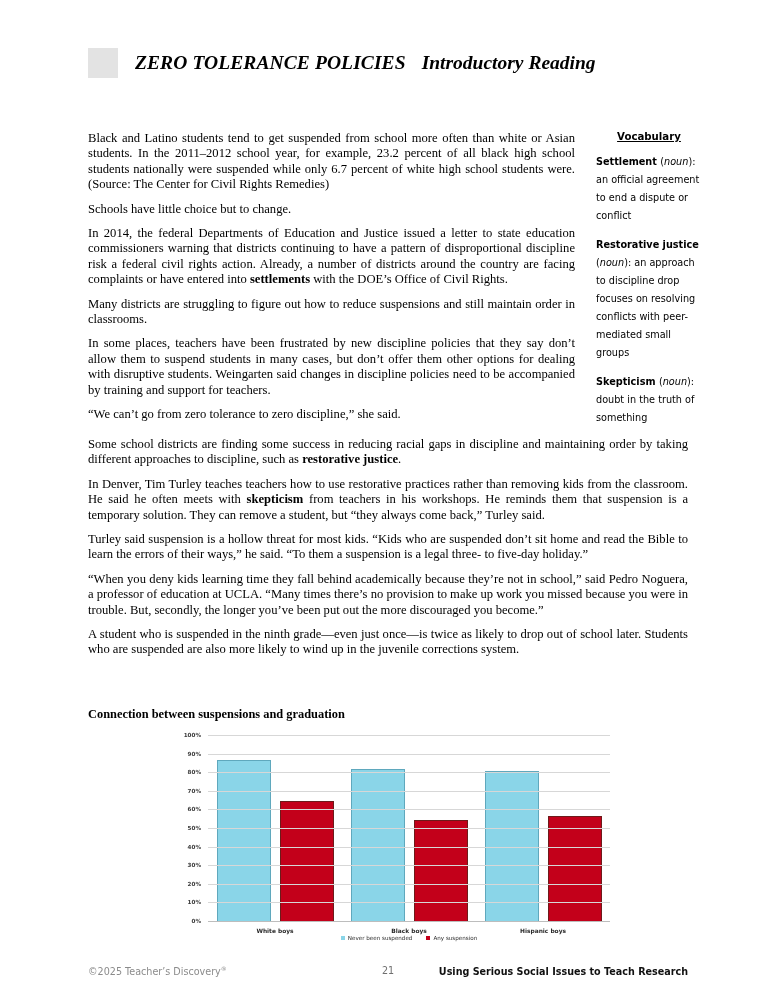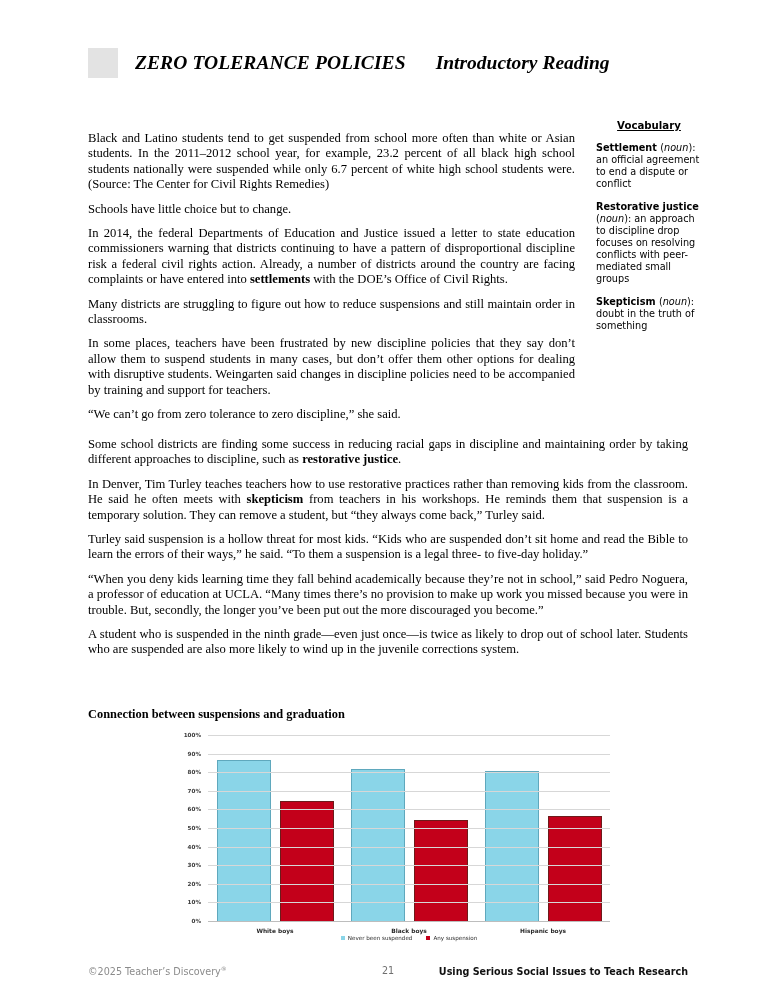--- a/index.html
+++ b/index.html
@@ -36,35 +36,35 @@
     font-size: 19.5px;
     letter-spacing: 0.1px;
     margin-left: 17px;
     white-space: nowrap;
   }
   .header-sub {
     font-family: "Liberation Serif", serif;
     font-weight: bold;
     font-style: italic;
     font-size: 19.5px;
-    margin-left: 30px;
+    margin-left: 16px;
     white-space: nowrap;
   }
 
   
   .col-main {
     position: absolute;
     left: 88px;
     top: 131px;
     width: 487px;
   }
   .col-side {
     position: absolute;
     left: 596px;
-    top: 120px;
+    top: 131px;
     width: 106px;
   }
   .full-width {
     position: absolute;
     left: 88px;
     top: 437px;
     width: 600px;
   }
 
   p.body-text {
@@ -83,21 +83,21 @@
     font-family: "DejaVu Sans", sans-serif;
     font-weight: bold;
     font-size: 10.2px;
     text-align: center;
     text-decoration: underline;
     margin: 0 0 11px 0;
   }
   .vocab-entry {
     font-family: "DejaVu Sans", sans-serif;
     font-size: 9.7px;
-    line-height: 12px;
+    line-height: 18px;
     margin: 0 0 11px 0;
   }
   .vocab-entry .term { font-weight: bold; }
   .vocab-entry .pos { font-style: italic; }
 
   
   .chart-heading {
     position: absolute;
     left: 88px;
     top: 707px;

